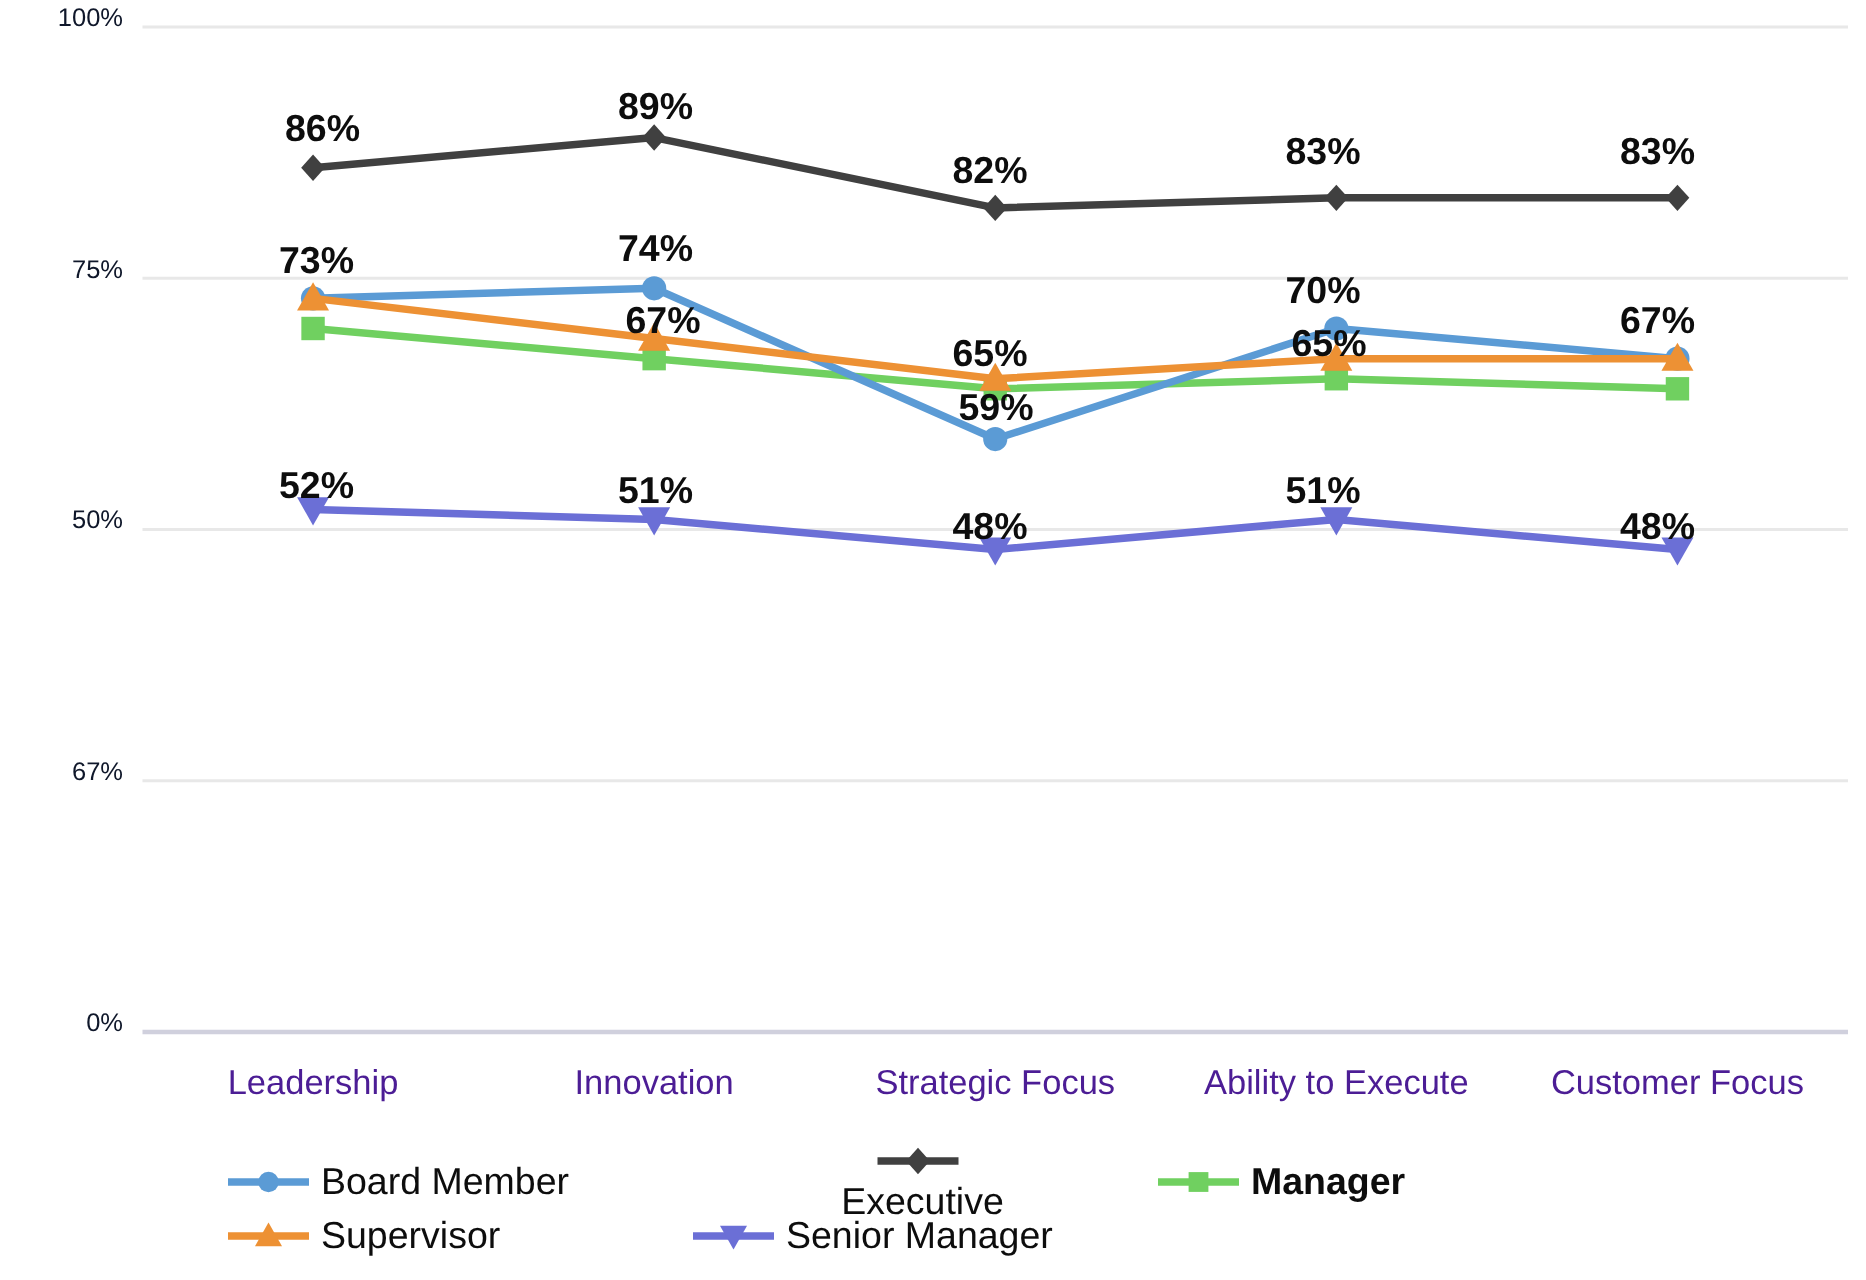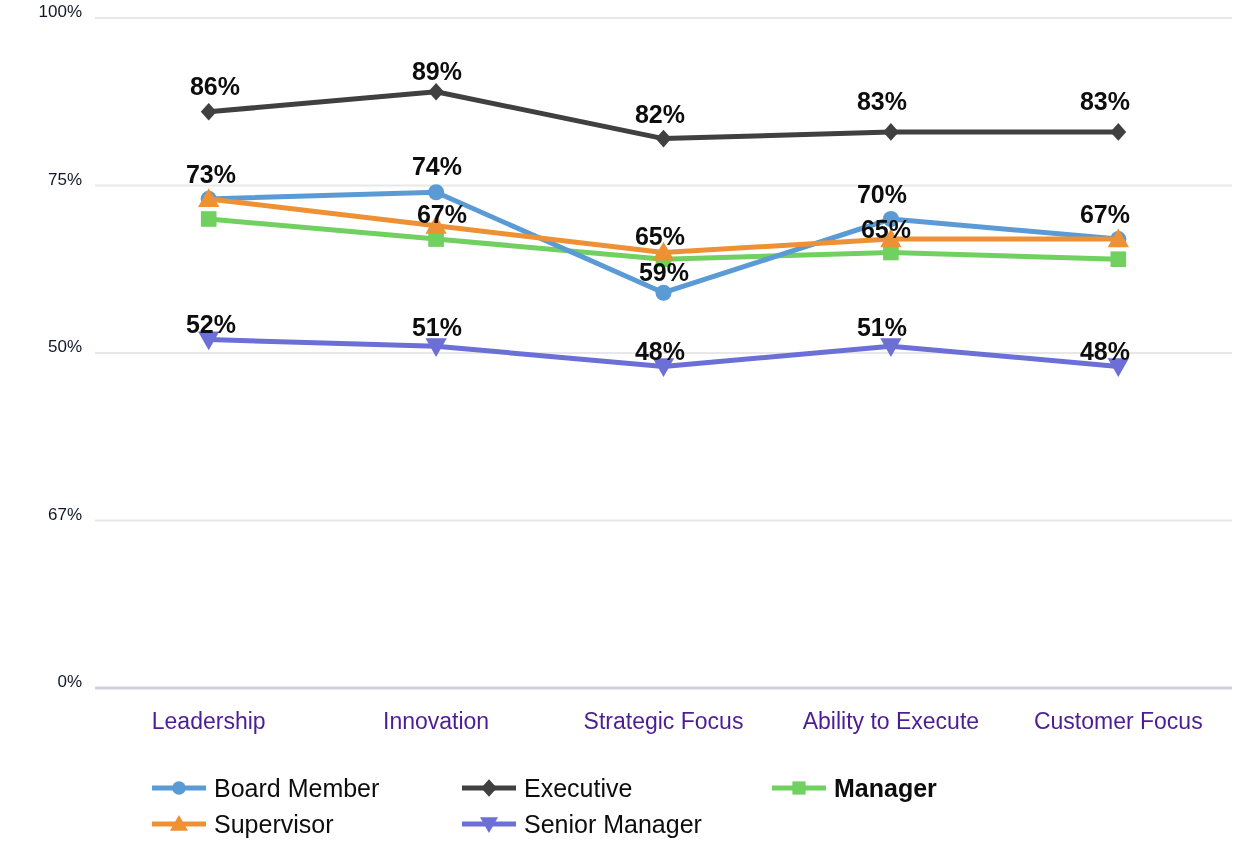--- a/index.html
+++ b/index.html
@@ -166,21 +166,21 @@
 
   <div id="legend">
     <div class="legend-row" id="legend-row-1">
         <div class="legend-item" style="width: 310px;">
           <svg class="legend-key" viewBox="0 0 58 26">
             <line x1="2" x2="56" y1="13" y2="13" stroke="#5B9BD5" stroke-width="5"></line>
             <circle cx="29" cy="13" r="6.82" fill="#5B9BD5"></circle>
           </svg>
           <span class="legend-label">Board Member</span>
         </div>
-        <div class="legend-item" style="width: 310px;">
+        <div class="legend-item" style="width: 310px; flex-direction: column;">
           <svg class="legend-key" viewBox="0 0 58 26">
             <line x1="2" x2="56" y1="13" y2="13" stroke="#404040" stroke-width="5"></line>
             <polygon points="29,4.199999999999999 36.92,13 29,21.8 21.08,13" fill="#404040"></polygon>
           </svg>
           <span class="legend-label">Executive</span>
         </div>
         <div class="legend-item" style="width: 300px; font-weight: bold;">
           <svg class="legend-key" viewBox="0 0 58 26">
             <line x1="2" x2="56" y1="13" y2="13" stroke="#70D060" stroke-width="5"></line>
             <rect x="22.4" y="6.4" width="13.2" height="13.2" fill="#70D060"></rect>

